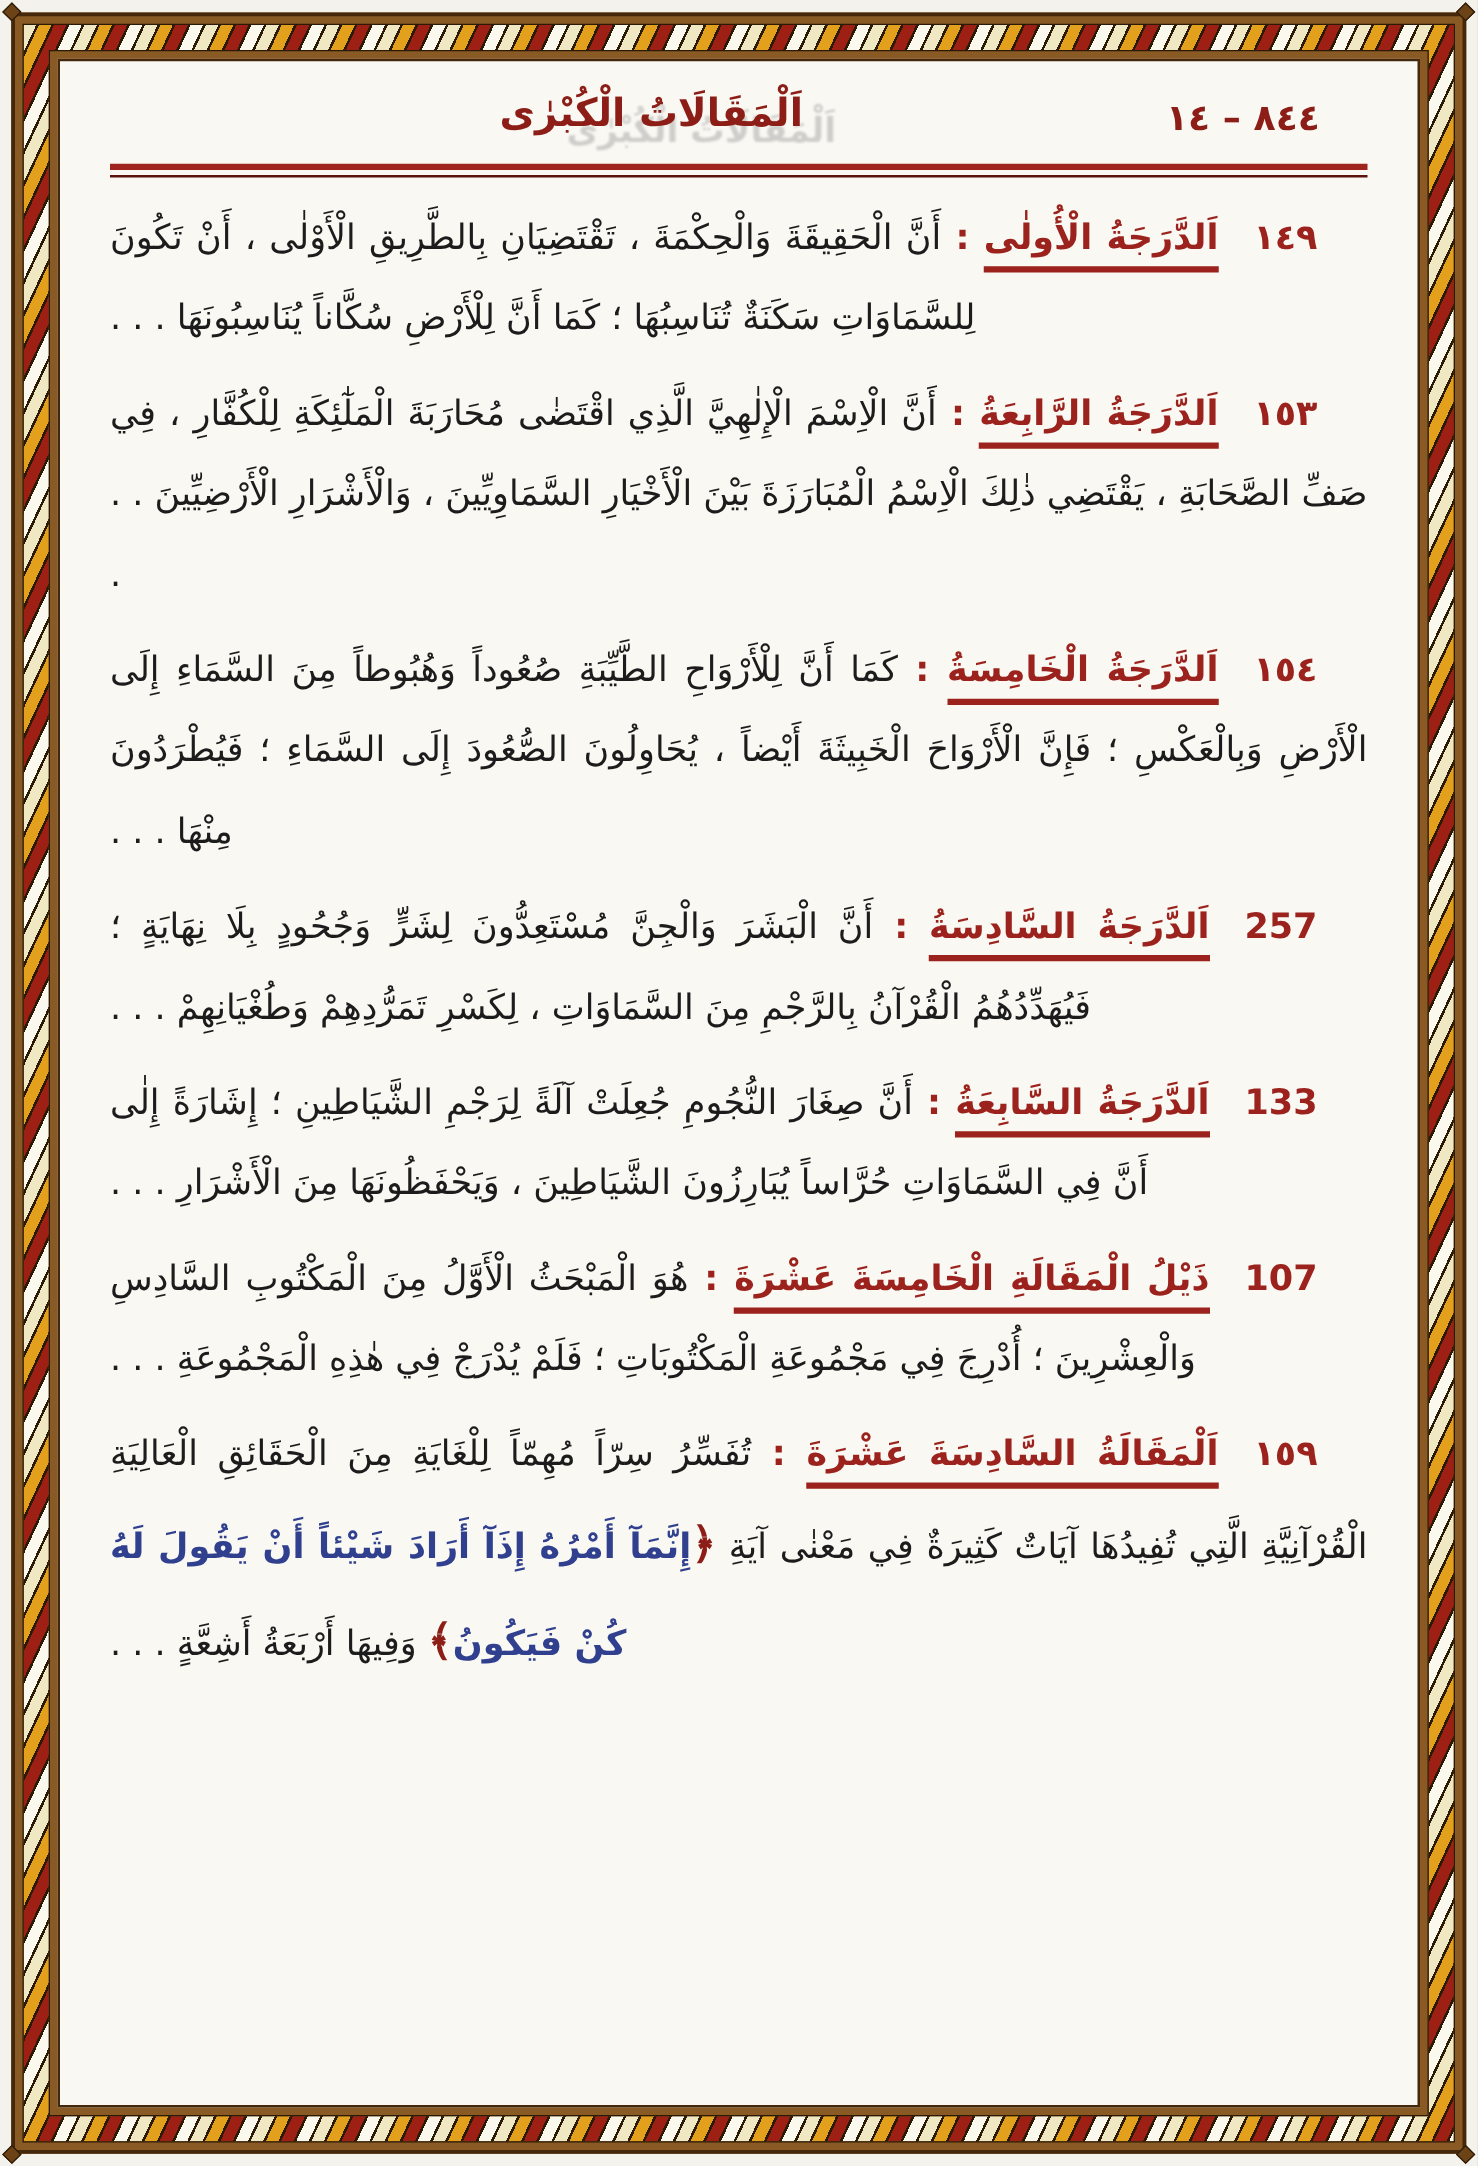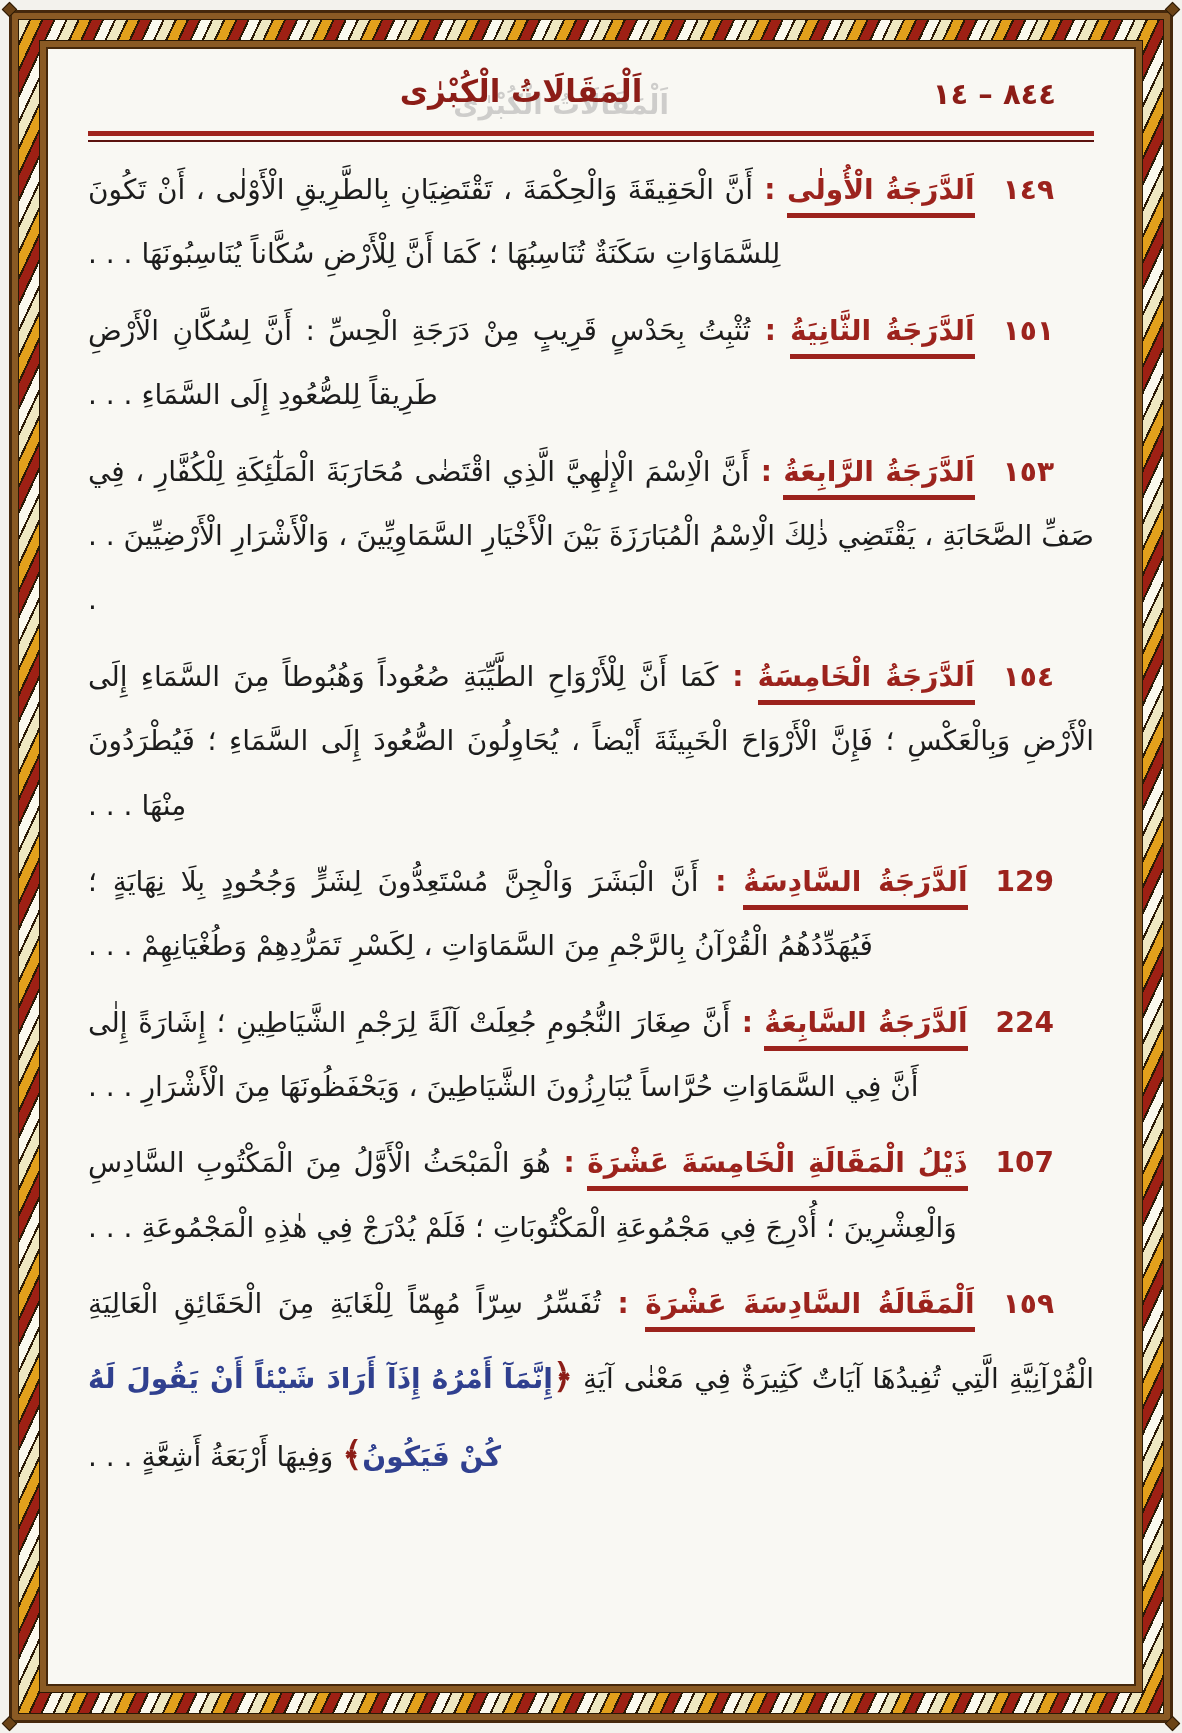--- a/index.html
+++ b/index.html
@@ -75,30 +75,29 @@
           <div class="header">
             <div class="doc-title-ghost">اَلْمَقَالَاتُ الْكُبْرٰى</div>
             <div class="doc-title">اَلْمَقَالَاتُ الْكُبْرٰى</div>
             <div class="page-number">٨٤٤ – ١٤</div>
           </div>
           <div class="header-rule"></div>
 
           <div>
   <p class="para"><span class="para-number">١٤٩</span><span class="para-heading">اَلدَّرَجَةُ الْأُولٰى</span><span class="heading-colon"> : </span><span><span class="seg-body">أَنَّ الْحَقِيقَةَ وَالْحِكْمَةَ ، تَقْتَضِيَانِ بِالطَّرِيقِ الْأَوْلٰى ، أَنْ تَكُونَ لِلسَّمَاوَاتِ سَكَنَةٌ تُنَاسِبُهَا ؛ كَمَا أَنَّ لِلْأَرْضِ سُكَّاناً يُنَاسِبُونَهَا . . .</span></span></p>
 
-  <p class="para"><span class="para-number">١٥١</span><span class="para-heading">اَلدَّرَجَةُ الثَّانِيَةُ</span><span class="heading-colon"> : </span><span><span class="seg-body">تُثْبِتُ بِحَدْسٍ قَرِيبٍ مِنْ دَرَجَةِ الْحِسِّ : أَنَّ لِسُكَّانِ الْأَرْضِ طَرِيقاً لِلصُّعُودِ إِلَى السَّمَاءِ . . .</span></span></p>
 
 
   <p class="para"><span class="para-number">١٥٣</span><span class="para-heading">اَلدَّرَجَةُ الرَّابِعَةُ</span><span class="heading-colon"> : </span><span><span class="seg-body">أَنَّ الْاِسْمَ الْإِلٰهِيَّ الَّذِي اقْتَضٰى مُحَارَبَةَ الْمَلٰٓئِكَةِ لِلْكُفَّارِ ، فِي صَفِّ الصَّحَابَةِ ، يَقْتَضِي ذٰلِكَ الْاِسْمُ الْمُبَارَزَةَ بَيْنَ الْأَخْيَارِ السَّمَاوِيِّينَ ، وَالْأَشْرَارِ الْأَرْضِيِّينَ . . .</span></span></p>
 
   <p class="para"><span class="para-number">١٥٤</span><span class="para-heading">اَلدَّرَجَةُ الْخَامِسَةُ</span><span class="heading-colon"> : </span><span><span class="seg-body">كَمَا أَنَّ لِلْأَرْوَاحِ الطَّيِّبَةِ صُعُوداً وَهُبُوطاً مِنَ السَّمَاءِ إِلَى الْأَرْضِ وَبِالْعَكْسِ ؛ فَإِنَّ الْأَرْوَاحَ الْخَبِيثَةَ أَيْضاً ، يُحَاوِلُونَ الصُّعُودَ إِلَى السَّمَاءِ ؛ فَيُطْرَدُونَ مِنْهَا . . .</span></span></p>
 
-  <p class="para"><span class="para-number">129</span><span class="para-heading">اَلدَّرَجَةُ السَّادِسَةُ</span><span class="heading-colon"> : </span><span><span class="seg-body">أَنَّ الْبَشَرَ وَالْجِنَّ مُسْتَعِدُّونَ لِشَرٍّ وَجُحُودٍ بِلَا نِهَايَةٍ ؛ فَيُهَدِّدُهُمُ الْقُرْآنُ بِالرَّجْمِ مِنَ السَّمَاوَاتِ ، لِكَسْرِ تَمَرُّدِهِمْ وَطُغْيَانِهِمْ . . .</span></span></p>
+  <p class="para"><span class="para-number">257</span><span class="para-heading">اَلدَّرَجَةُ السَّادِسَةُ</span><span class="heading-colon"> : </span><span><span class="seg-body">أَنَّ الْبَشَرَ وَالْجِنَّ مُسْتَعِدُّونَ لِشَرٍّ وَجُحُودٍ بِلَا نِهَايَةٍ ؛ فَيُهَدِّدُهُمُ الْقُرْآنُ بِالرَّجْمِ مِنَ السَّمَاوَاتِ ، لِكَسْرِ تَمَرُّدِهِمْ وَطُغْيَانِهِمْ . . .</span></span></p>
 
-  <p class="para"><span class="para-number">224</span><span class="para-heading">اَلدَّرَجَةُ السَّابِعَةُ</span><span class="heading-colon"> : </span><span><span class="seg-body">أَنَّ صِغَارَ النُّجُومِ جُعِلَتْ آلَةً لِرَجْمِ الشَّيَاطِينِ ؛ إِشَارَةً إِلٰى أَنَّ فِي السَّمَاوَاتِ حُرَّاساً يُبَارِزُونَ الشَّيَاطِينَ ، وَيَحْفَظُونَهَا مِنَ الْأَشْرَارِ . . .</span></span></p>
+  <p class="para"><span class="para-number">133</span><span class="para-heading">اَلدَّرَجَةُ السَّابِعَةُ</span><span class="heading-colon"> : </span><span><span class="seg-body">أَنَّ صِغَارَ النُّجُومِ جُعِلَتْ آلَةً لِرَجْمِ الشَّيَاطِينِ ؛ إِشَارَةً إِلٰى أَنَّ فِي السَّمَاوَاتِ حُرَّاساً يُبَارِزُونَ الشَّيَاطِينَ ، وَيَحْفَظُونَهَا مِنَ الْأَشْرَارِ . . .</span></span></p>
 
   <p class="para"><span class="para-number">107</span><span class="para-heading">ذَيْلُ الْمَقَالَةِ الْخَامِسَةَ عَشْرَةَ</span><span class="heading-colon"> : </span><span><span class="seg-body">هُوَ الْمَبْحَثُ الْأَوَّلُ مِنَ الْمَكْتُوبِ السَّادِسِ وَالْعِشْرِينَ ؛ أُدْرِجَ فِي مَجْمُوعَةِ الْمَكْتُوبَاتِ ؛ فَلَمْ يُدْرَجْ فِي هٰذِهِ الْمَجْمُوعَةِ . . .</span></span></p>
 
   <p class="para"><span class="para-number">١٥٩</span><span class="para-heading">اَلْمَقَالَةُ السَّادِسَةَ عَشْرَةَ</span><span class="heading-colon"> : </span><span><span class="seg-body">تُفَسِّرُ سِرّاً مُهِمّاً لِلْغَايَةِ مِنَ الْحَقَائِقِ الْعَالِيَةِ الْقُرْآنِيَّةِ الَّتِي تُفِيدُهَا آيَاتٌ كَثِيرَةٌ فِي مَعْنٰى آيَةِ </span><span class="seg-bracket">﴿</span><span class="seg-verse">إِنَّمَآ أَمْرُهُ إِذَآ أَرَادَ شَيْئاً أَنْ يَقُولَ لَهُ كُنْ فَيَكُونُ</span><span class="seg-bracket">﴾</span><span class="seg-body"> وَفِيهَا أَرْبَعَةُ أَشِعَّةٍ . . .</span></span></p>
 </div>
 
         </div>
       </div>
     </div>
   </div>

